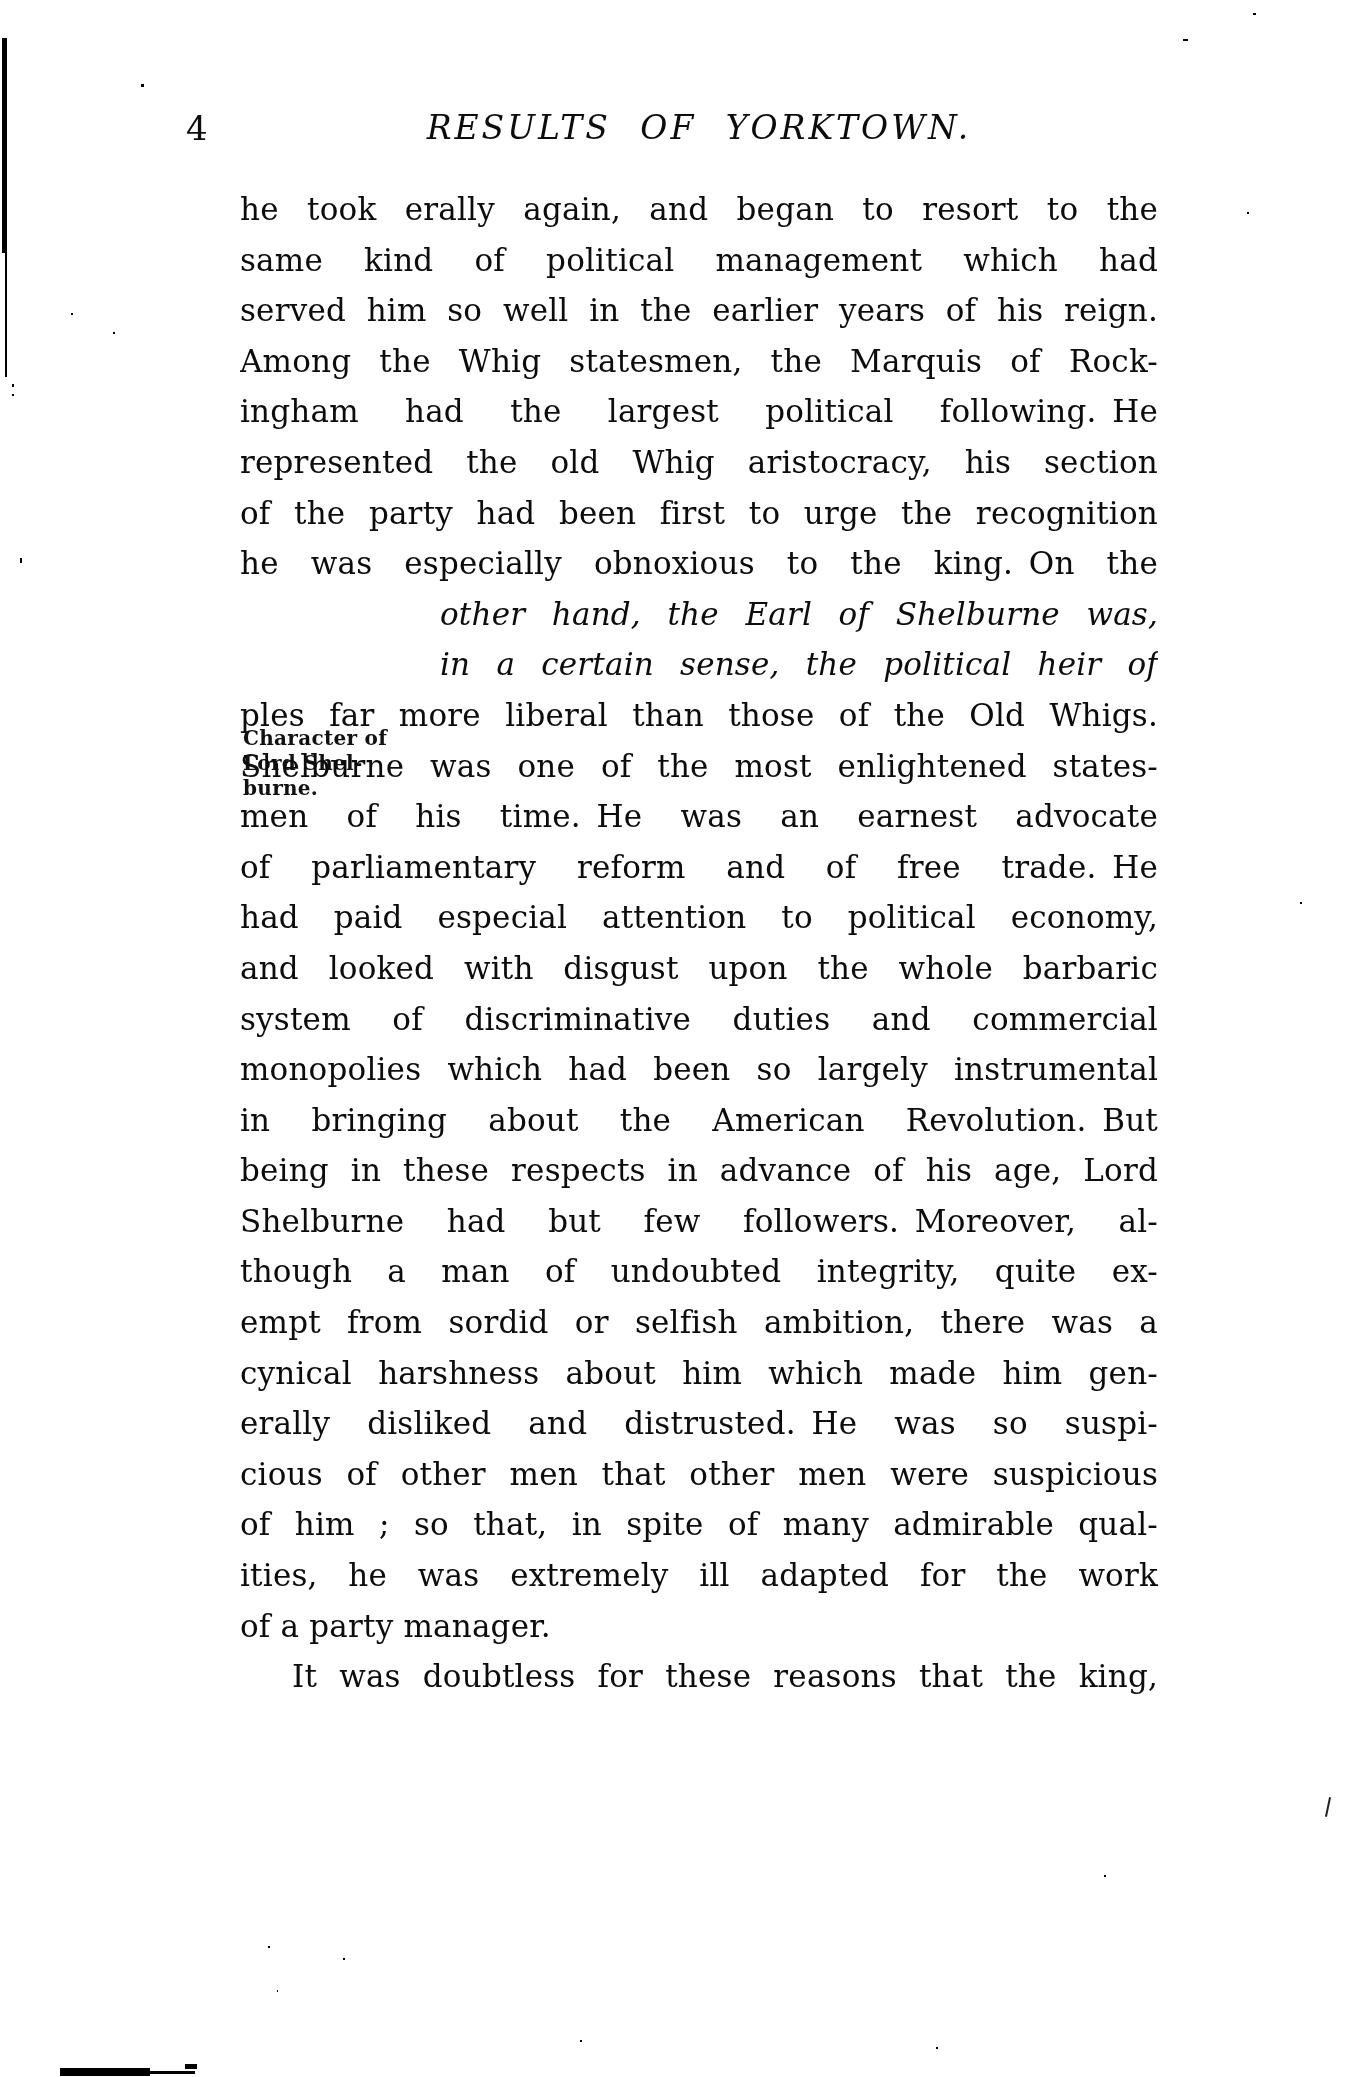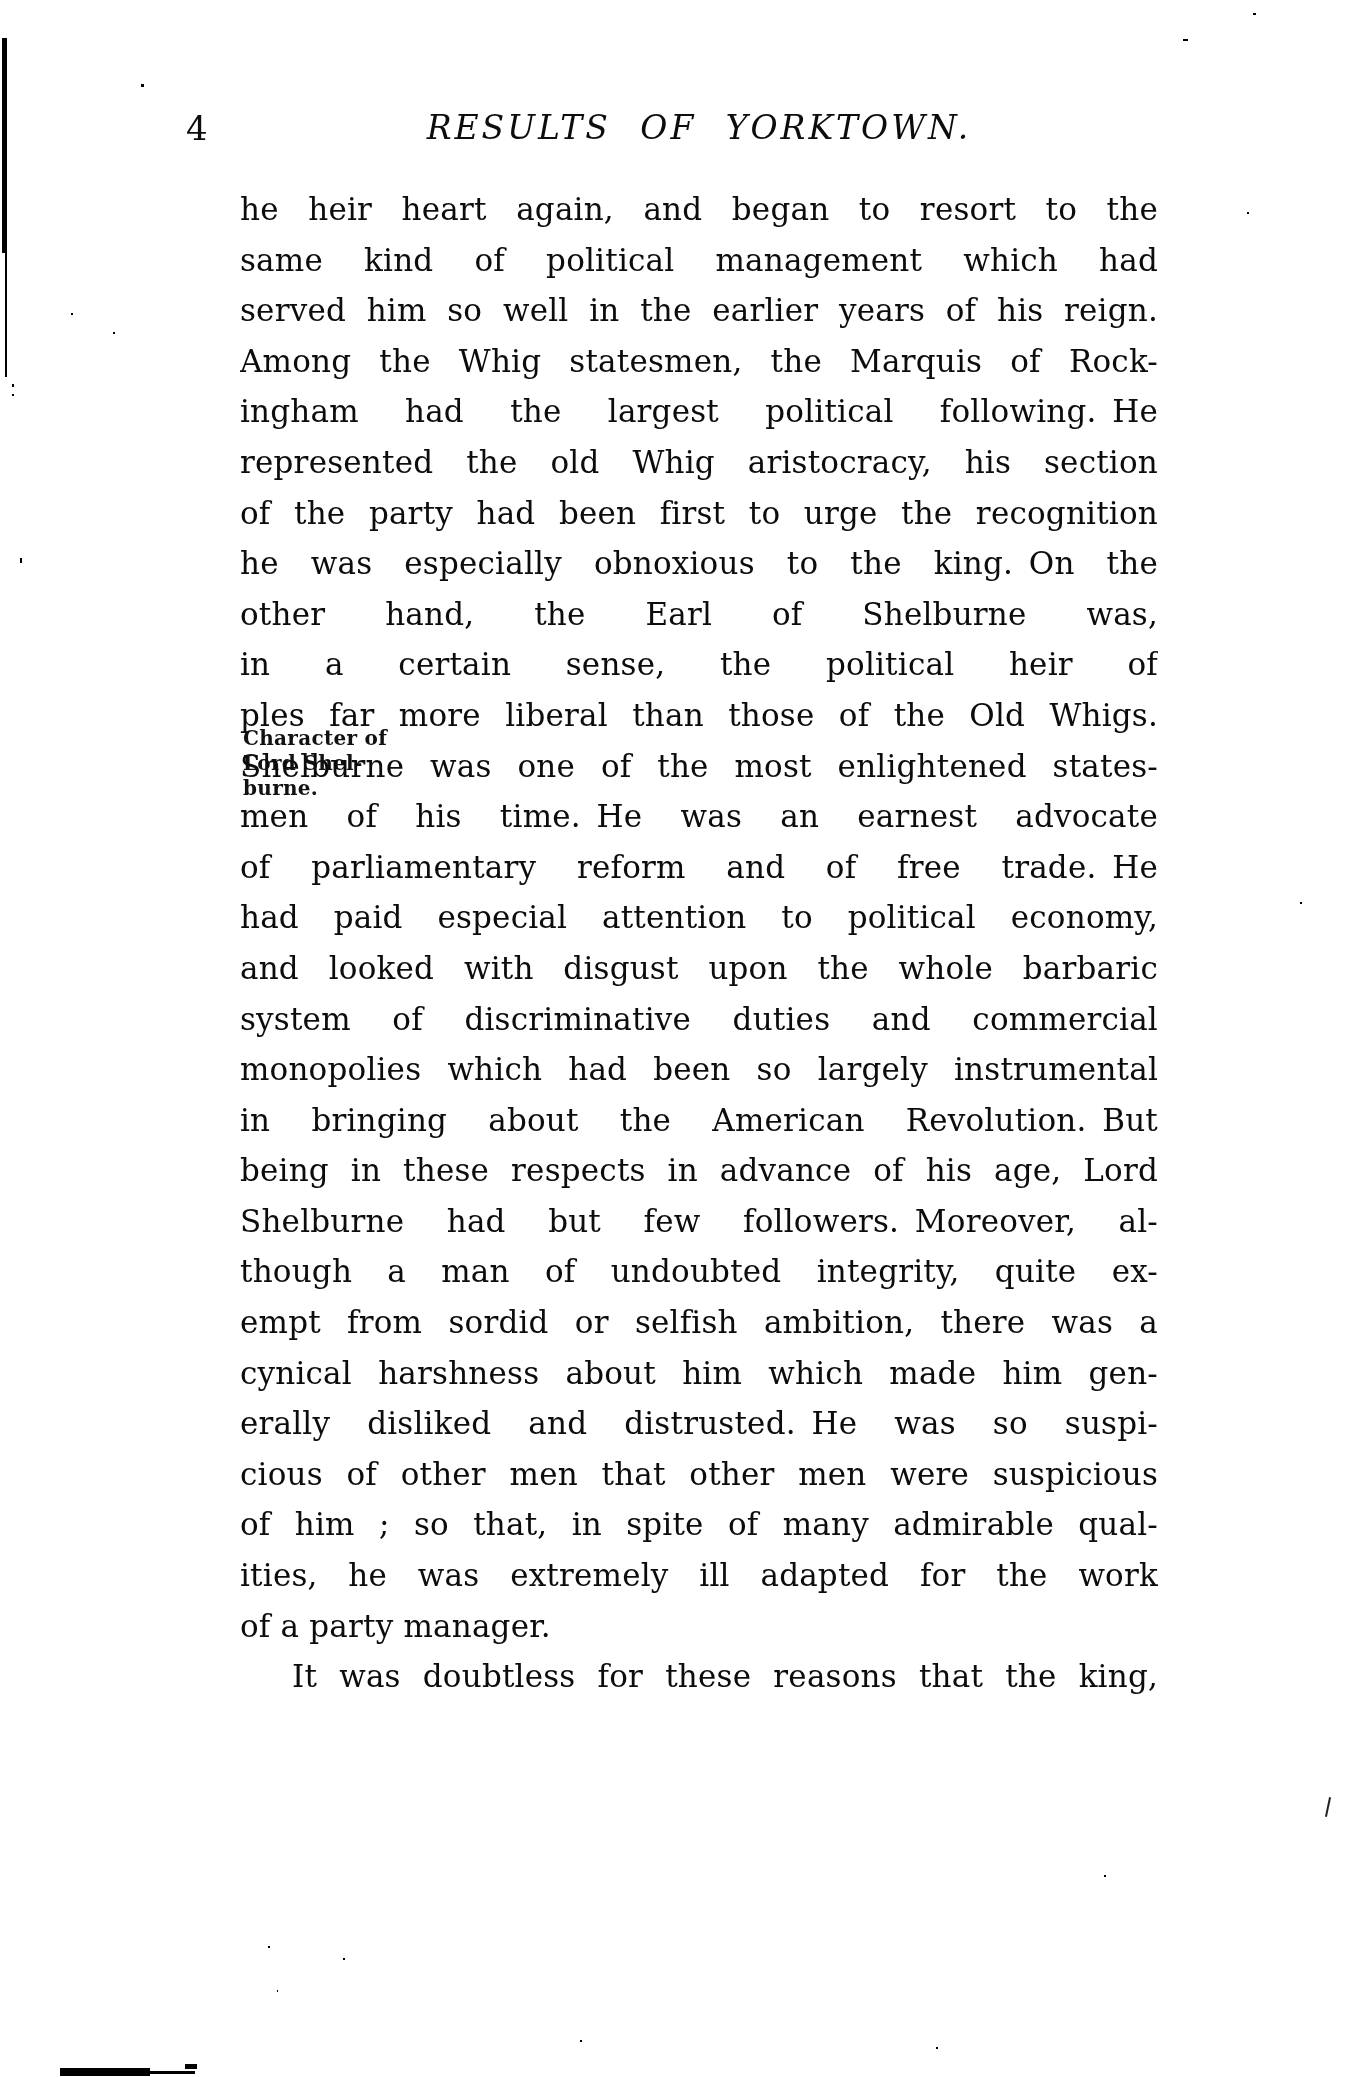--- a/index.html
+++ b/index.html
@@ -46,20 +46,22 @@
     line-height: 50.6px;
     letter-spacing: 0.2px;
   }
   .line {
     text-align: justify;
     text-align-last: justify;
     height: 50.6px;
     overflow: hidden;
   }
   .line.inset {
+    margin-left: 200px;
+    font-style: italic;
   }
   .line.end {
     text-align-last: left;
   }
   .line.indent {
     text-indent: 52px;
   }
   .sidenote {
     position: absolute;
     left: 243px;
@@ -92,21 +94,21 @@
 
   <div class="header">RESULTS OF YORKTOWN.</div>
 
   <aside class="sidenote" id="sidenote">
       <div>Character of</div>
       <div>Lord Shel-</div>
       <div>burne.</div>
     </aside>
 
   <div class="body-text" id="body-lines">
-      <div class="line full">he heir heart again, and began to resort to the</div>
+      <div class="line full">he took erally again, and began to resort to the</div>
       <div class="line full">same kind of political management which had</div>
       <div class="line full">served him so well in the earlier years of his reign.</div>
       <div class="line full">Among the Whig statesmen, the Marquis of Rock-</div>
       <div class="line full">ingham had the largest political following. He</div>
       <div class="line full">represented the old Whig aristocracy, his section</div>
       <div class="line full">of the party had been first to urge the recognition</div>
       <div class="line full">he was especially obnoxious to the king. On the</div>
       <div class="line inset">other hand, the Earl of Shelburne was,</div>
       <div class="line inset">in a certain sense, the political heir of</div>
       <div class="line full">ples far more liberal than those of the Old Whigs.</div>

